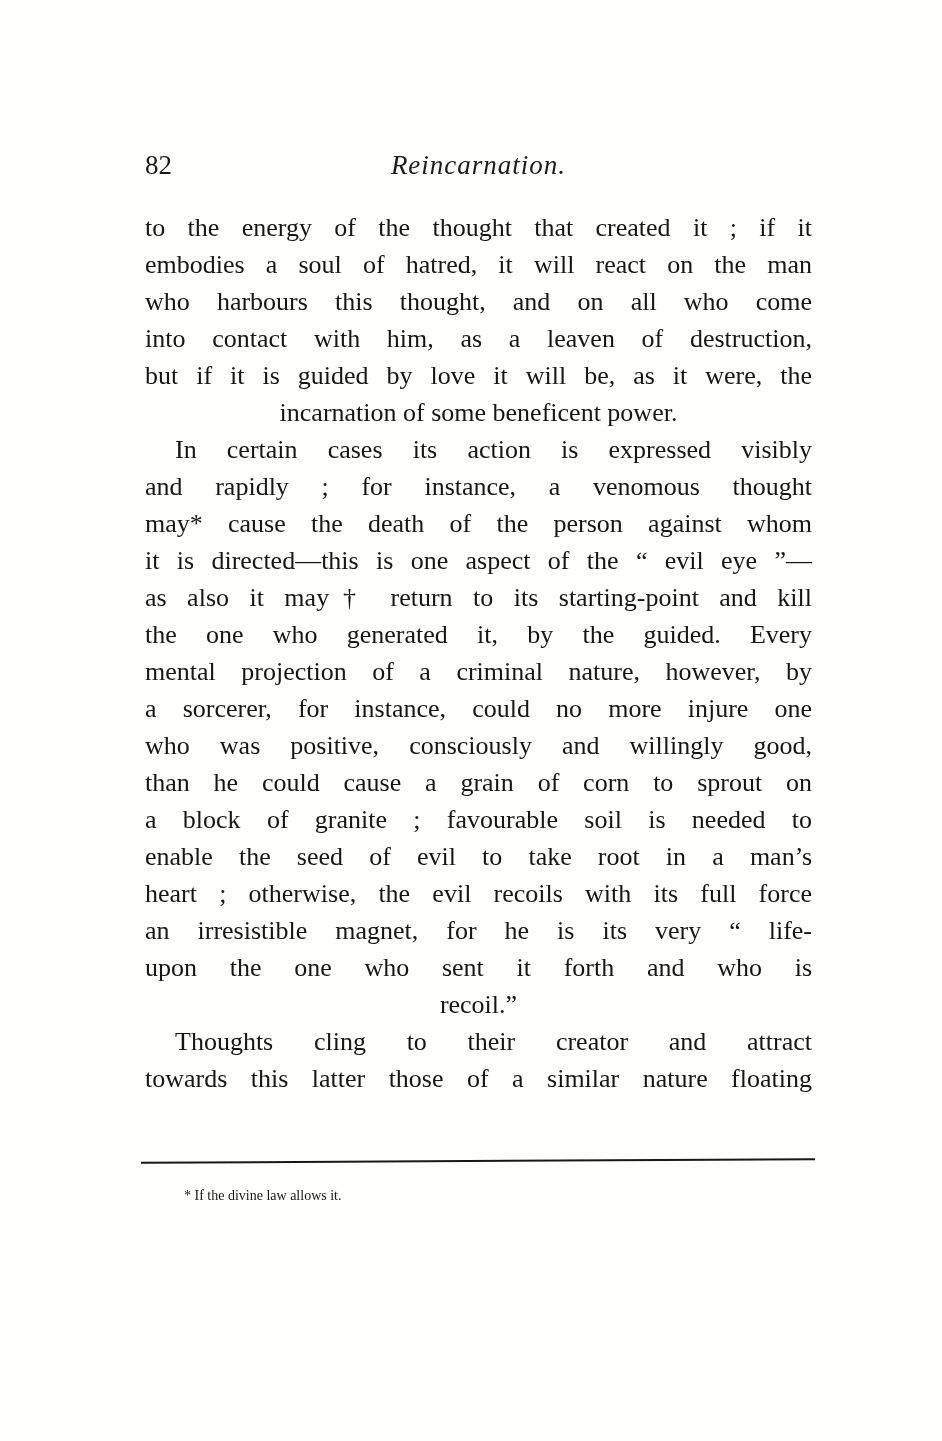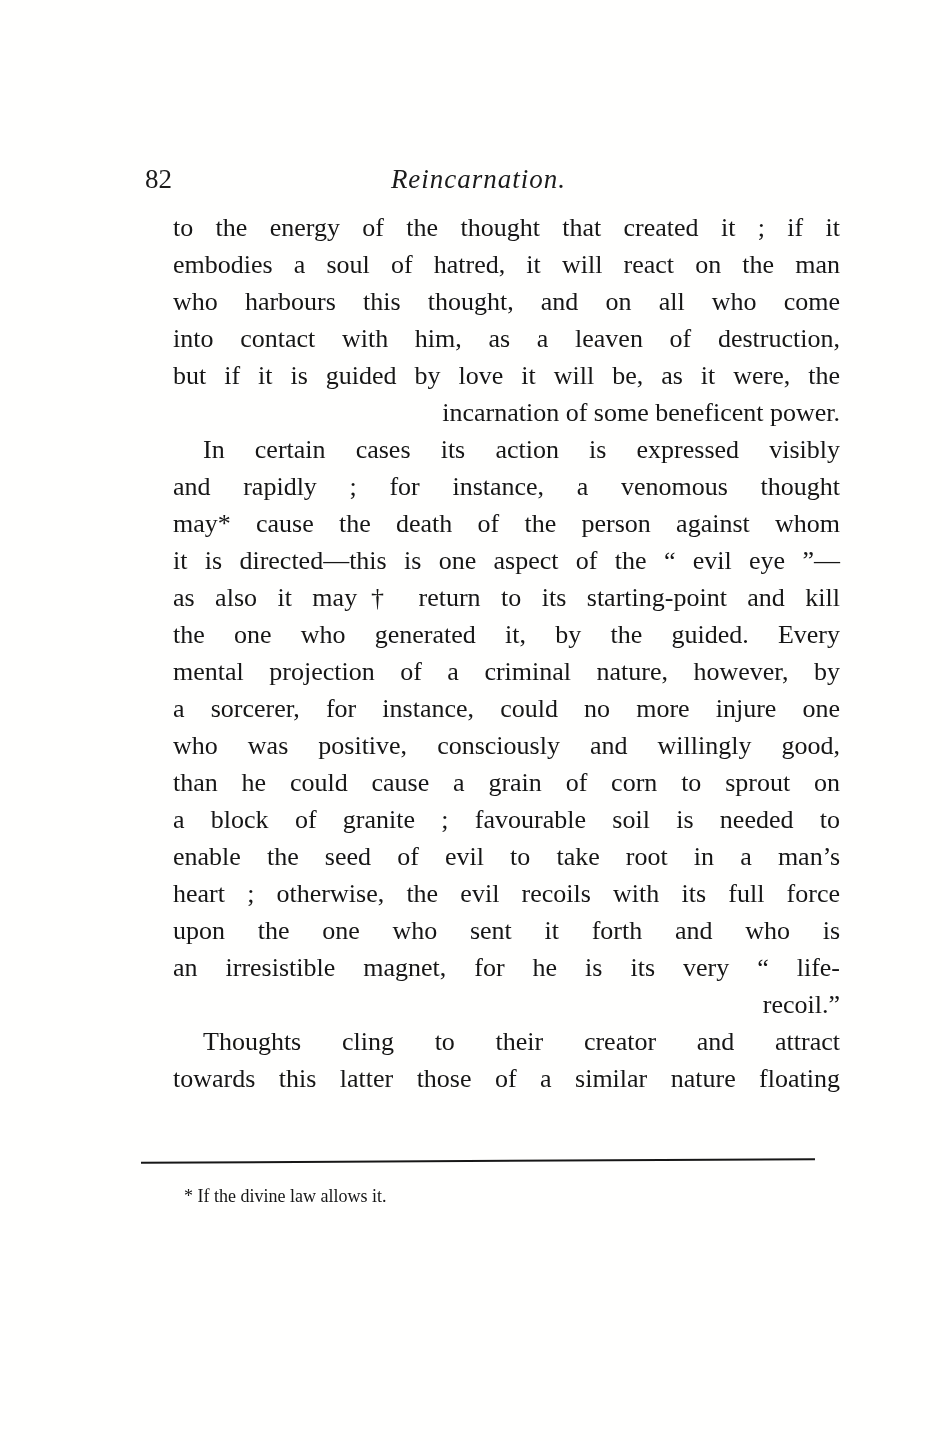--- a/index.html
+++ b/index.html
@@ -4,49 +4,49 @@
 <style>
   html,body { margin:0; padding:0; background:#ffffff; }
   .page {
     position:relative;
     width:942px; height:1441px;
     background:#fffffe;
     font-family:"Liberation Serif", serif;
     color:#161616;
     overflow:hidden;
   }
-  .page-header { position:absolute; top:164px; left:145px; width:667px; height:34px; }
+  .page-header { position:absolute; top:150px; left:145px; width:667px; height:34px; }
   .page-number {
     position:absolute; left:0; top:0;
     font-size:27px; color:#1b1b1b;
   }
   .running-title {
     position:absolute; left:0; right:0; top:0;
     text-align:center; font-style:italic;
     font-size:27px; letter-spacing:1px; color:#1b1b1b;
   }
   .body-text {
     position:absolute; top:209px; left:145px; width:667px;
-    font-size:26px; line-height:37px;margin-left:28px;
+    font-size:26px; line-height:37px;
   }
   .ln {
     text-align:justify;
     text-align-last:justify;
     white-space:normal;
   }
   .ln.ind { text-indent:30px; }
-  .ln.end { text-align:right; text-align-last:auto; }
+  .ln.end { text-align:center; text-align-last:auto; }
   .footnote-rule {
     position:absolute; top:1160px; left:141px; width:674px;
     border-top:2px solid #171717;
     transform:rotate(-0.3deg);
   }
   .footnotes {
     position:absolute; top:1183px; left:184px; width:640px;
-    font-size:18px; line-height:26px;
+    font-size:14px; line-height:26px;
   }
   .footnote-line { text-align:left; }
 </style>
 </head>
 <body>
 
 <div class="page">
 
   <div class="page-header">
     <div class="page-number">82</div>
@@ -71,22 +71,22 @@
       <div class="ln">it is directed—this is one aspect of the “ evil eye ”—</div>
       <div class="ln">as also it may† return to its starting-point and kill</div>
       <div class="ln">the one who generated it, by the guided. Every</div>
       <div class="ln">mental projection of a criminal nature, however, by</div>
       <div class="ln">a sorcerer, for instance, could no more injure one</div>
       <div class="ln">who was positive, consciously and willingly good,</div>
       <div class="ln">than he could cause a grain of corn to sprout on</div>
       <div class="ln">a block of granite ; favourable soil is needed to</div>
       <div class="ln">enable the seed of evil to take root in a man’s</div>
       <div class="ln">heart ; otherwise, the evil recoils with its full force</div>
+      <div class="ln">an irresistible magnet, for he is its very “ life-</div>
       <div class="ln">upon the one who sent it forth and who is</div>
-      <div class="ln">an irresistible magnet, for he is its very “ life-</div>
       <div class="ln end">recoil.”</div>
     </div>
 
     <div class="paragraph">
       <div class="ln ind">Thoughts cling to their creator and attract</div>
       <div class="ln">towards this latter those of a similar nature floating</div>
     </div>
 
   </div>
 

